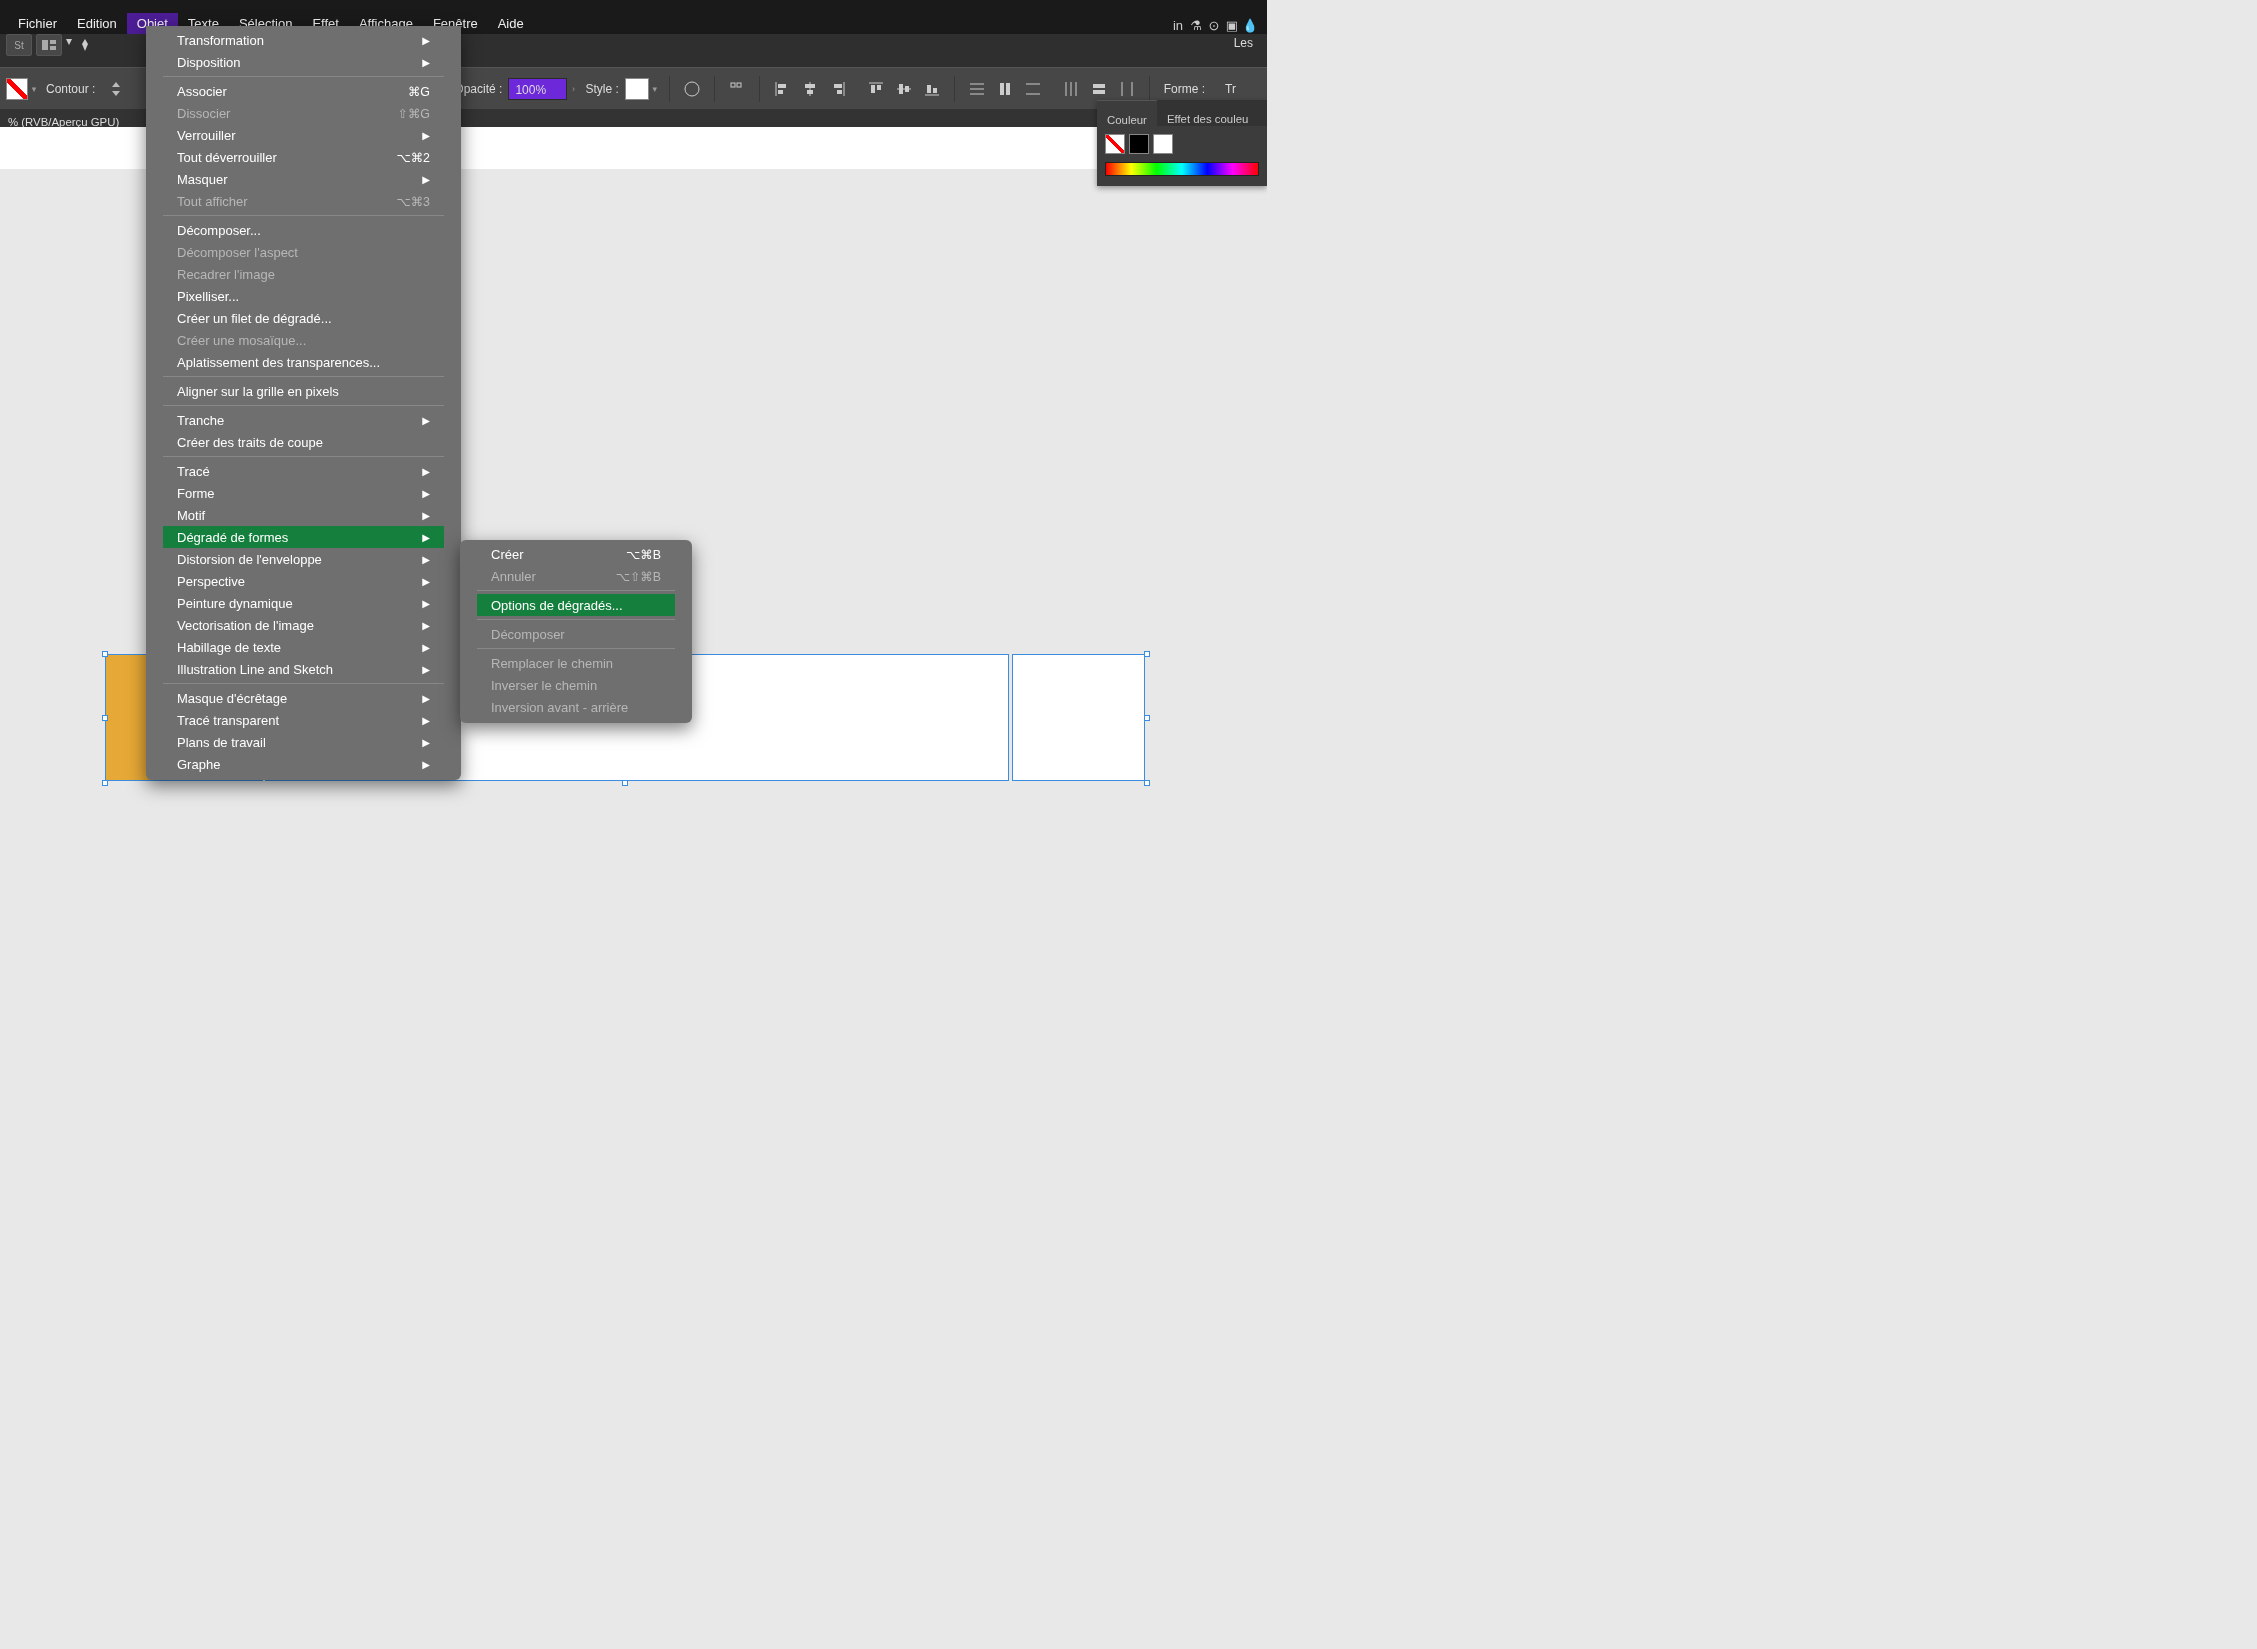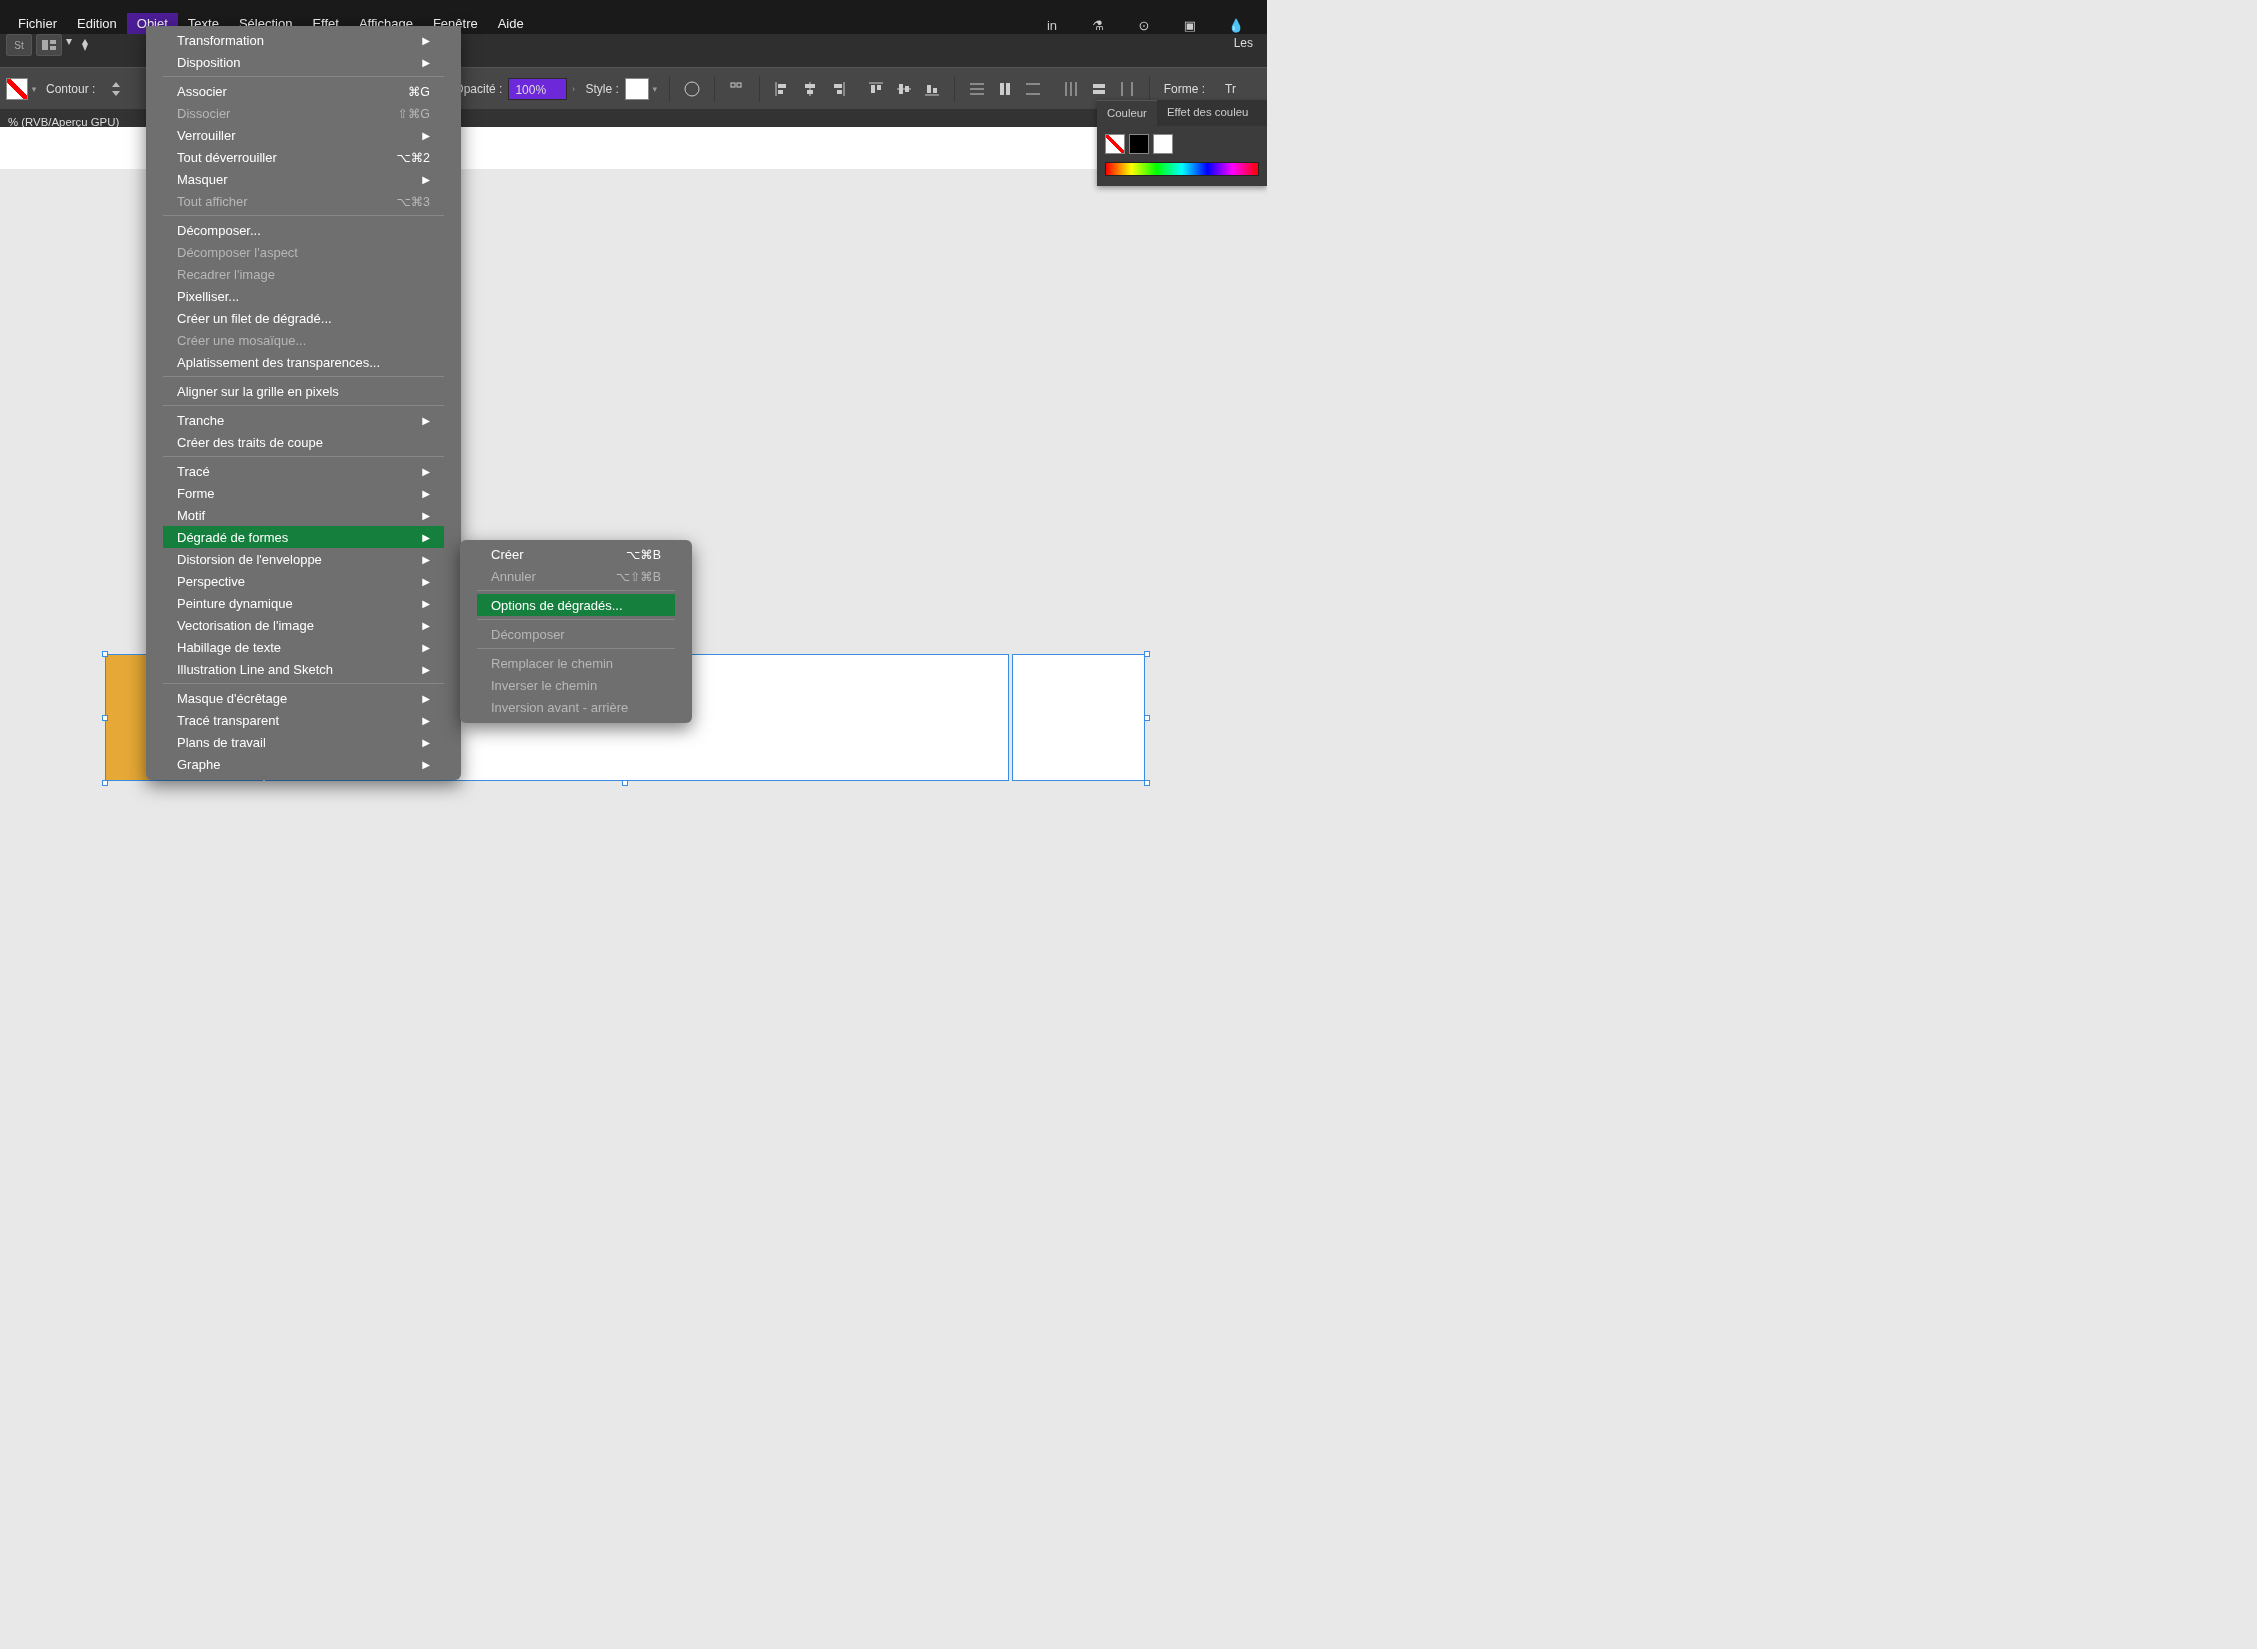--- a/index.html
+++ b/index.html
@@ -3,21 +3,21 @@
 <meta charset="utf-8">
 <style>
 * { margin: 0; padding: 0; box-sizing: border-box; font-family: -apple-system, "Helvetica Neue", Arial, sans-serif; }
 body { background: #e8e8e8; overflow: hidden; width: 1267px; height: 924px; position: relative; }
 
 
 .menubar { background: #1a1a1a; height: 34px; display: flex; align-items: flex-end; padding: 0 8px; color: #eee; font-size: 13px; position: relative; z-index: 100; }
 .menubar .menu-item { padding: 3px 10px; cursor: default; }
 .menubar .menu-item.active { background: #4c1d95; }
 .menubar .spacer { flex: 1; }
-.menubar .sys-icon { width: 18px; height: 18px; margin: 0 14px; display: flex; align-items: center; justify-content: center; font-size: 13px; color: #ccc; }
+.menubar .sys-icon { width: 18px; height: 18px; margin: 0 0; display: flex; align-items: center; justify-content: center; font-size: 13px; color: #ccc; }
 
 
 .appbar { background: #2f2f2f; height: 33px; display: flex; padding: 0 6px; color: #ccc; font-size: 12px; }
 .appbar .appbar-btn { width: 26px; height: 22px; background: #484848; margin-right: 4px; display: flex; align-items: center; justify-content: center; font-size: 10px; color: #aaa; border: 1px solid #555; border-radius: 2px; }
 .appbar .spacer { flex: 1; }
 .appbar .search-btn { padding: 2px 8px; color: #ddd; }
 
 
 .controlbar { background: #474747; height: 42px; display: flex; align-items: center; padding: 0 6px; color: #ddd; font-size: 12px; border-top: 1px solid #555; }
 .controlbar .ctrl-icon { width: 22px; height: 22px; margin: 0 4px; display: flex; align-items: center; justify-content: center; }
@@ -54,21 +54,21 @@
 .dropdown .dditem .label { flex: 1; }
 .dropdown .dditem .shortcut { font-size: 12.4px; color: inherit; letter-spacing: 0; }
 .dropdown .dditem .arrow { font-size: 10px; margin-left: 6px; }
 .dropdown .dd-sep { height: 1px; background: #888; margin: 3px 0; }
 
 .submenu { left: 460px; top: 540px; min-width: 232px; background: #6f6f6f; border-radius: 6px; }
 
 
 .side-panel { position: absolute; right: 0; top: 100px; width: 170px; background: #3c3c3c; z-index: 50; padding-bottom: 6px; box-shadow: 0 2px 6px rgba(0,0,0,0.4); }
 .side-panel .tabs { display: flex; height: 26px; background: #333; font-size: 11.4px; color: #ccc; }
-.side-panel .tab { padding: 6px 10px; }
+.side-panel .tab { padding: 13px 10px; }
 .side-panel .tab.active { background: #3c3c3c; border-top: 1px solid #555; }
 .side-panel .swatches { padding: 8px; display: flex; gap: 4px; align-items: center; }
 .sw-none { width: 20px; height: 20px; background: #fff; position: relative; border: 1px solid #888; }
 .sw-none::after { content: ""; position: absolute; inset: 0; background: linear-gradient(45deg, transparent 42%, red 42%, red 58%, transparent 58%); }
 .sw-black { width: 20px; height: 20px; background: #000; border: 1px solid #888; }
 .sw-white { width: 20px; height: 20px; background: #fff; border: 1px solid #888; }
 .spectrum { margin: 0 8px 4px; height: 14px; background: linear-gradient(90deg, #ff0000, #ffff00, #00ff00, #00ffff, #0000ff, #ff00ff, #ff0000); border: 1px solid #222; }
 </style>
 </head>
 <body>

